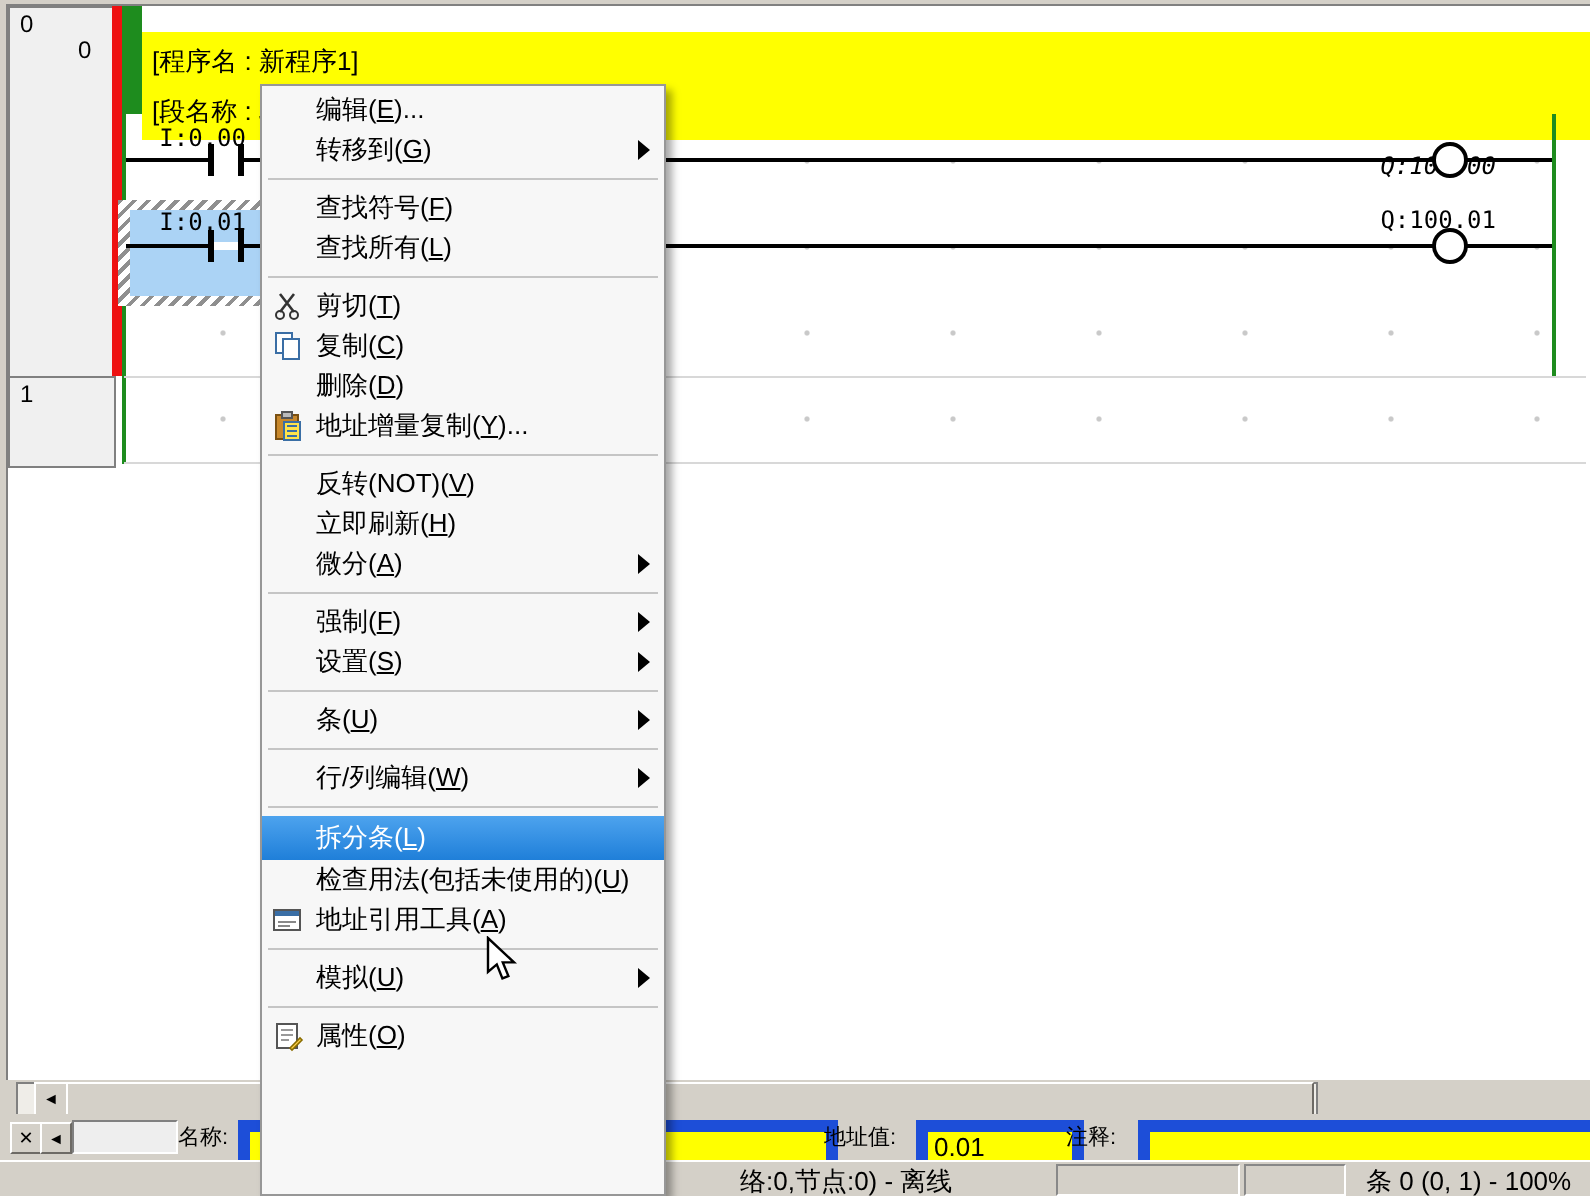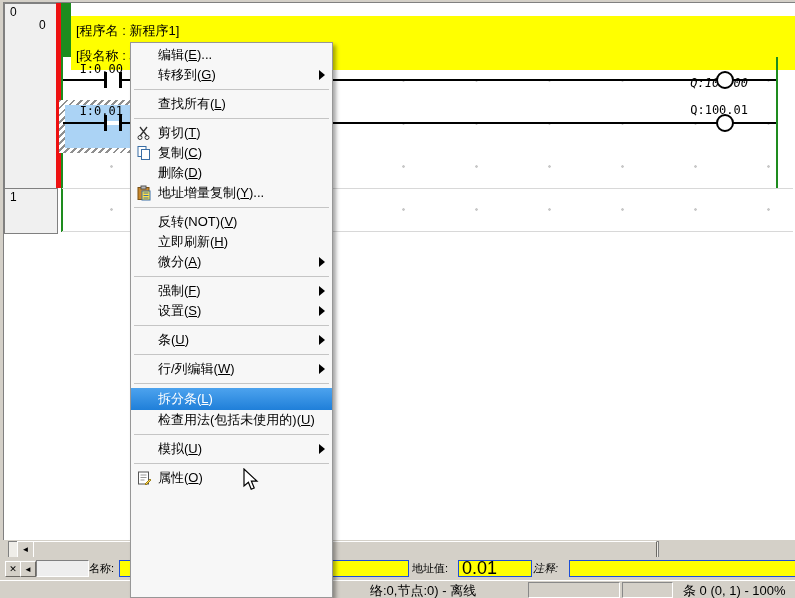--- a/index.html
+++ b/index.html
@@ -28,21 +28,21 @@
   .selection{background:repeating-linear-gradient(135deg,#8f8f8f 0 2px,#ffffff 2px 5px);}
   .selection-inner{position:absolute;left:6px;top:5px;right:0;bottom:5px;background:#abd3f5;}
 
   
   .btn3d{background:#d4d0c8;border:1px solid;border-color:#ffffff #6d6a65 #6d6a65 #ffffff;color:#000;
          display:flex;align-items:center;justify-content:center;font-size:8px;}
   .thumb{background:#d4d0c8;border:1px solid;border-color:#ffffff #6d6a65 #6d6a65 #ffffff;}
   .track{background:#efede8;}
   .inset{background:#eeeeee;border:1px solid;border-color:#808080 #ffffff #ffffff #808080;}
   .flabel{font-size:11px;color:#000;white-space:nowrap;}
-  .yfield{background:#ffff00;border:1px solid #1d4ed8;font-size:18px;color:#000;line-height:15px;padding-left:3px;white-space:nowrap;overflow:hidden;}
+  .yfield{background:#ffff00;border:6px solid #1d4ed8;font-size:13px;color:#000;line-height:15px;padding-left:3px;white-space:nowrap;overflow:hidden;}
   .statusbar{background:#d4d0c8;border-top:1px solid #ffffff;font-size:13px;color:#000;}
   .scell{border:1px solid;border-color:#888 #ffffff #ffffff #888;}
 
   
   .context-menu{left:130px;top:42px;width:203px;height:556px;background:#f7f7f7;border:1px solid #979797;
     box-shadow:3px 3px 4px rgba(0,0,0,.35);padding-top:2px;box-sizing:border-box;z-index:10;overflow:hidden;}
   .menu-item{height:20px;display:flex;align-items:center;font-size:13px;color:#000;position:relative;padding-left:27px;white-space:nowrap;}
   .menu-item .mi-icon{position:absolute;left:5px;top:2px;width:16px;height:16px;}
   .menu-item.disabled{color:#9a9a9a;}
   .menu-item.hl{height:22px;background:linear-gradient(#4da3ee,#1f7fd9);color:#fff;}
@@ -119,41 +119,44 @@
         <span>✕</span>
       </div>
     <div class="abs btn3d" style="left:20px;top:4px;width:14px;height:14px;">
         <span>◄</span>
       </div>
     <div class="abs inset" style="left:36px;top:3px;width:51px;height:15px;"></div>
     <div class="abs flabel" style="left:89px;top:4px;">名称:</div>
     <div class="abs yfield" style="left:119px;top:3px;width:285px;height:15px;"></div>
     <div class="abs flabel" style="left:412px;top:4px;">地址值:</div>
     <div class="abs yfield" style="left:458px;top:3px;width:69px;height:15px;">0.01</div>
-    <div class="abs flabel" style="left:533px;top:4px;font-style:italic;">注释:</div>
+    <div class="abs flabel" style="left:533px;top:4px;">注释:</div>
     <div class="abs yfield" style="left:569px;top:3px;width:224px;height:15px;"></div>
   </div>
 
   <div class="abs statusbar" style="left:0;top:580px;width:795px;height:18px;">
     <div class="abs" style="left:370px;top:1px;">络:0,节点:0) - 离线</div>
     <div class="abs scell" style="left:528px;top:1px;width:90px;height:14px;"></div>
     <div class="abs scell" style="left:622px;top:1px;width:49px;height:14px;"></div>
     <div class="abs" style="left:683px;top:1px;">条 0 (0, 1) - 100%</div>
   </div>
 
   <div class="abs context-menu" id="ctx-menu">
       <div class="menu-item">
         <span class="menu-label">编辑(<u>E</u>)...</span>
       </div>
       <div class="menu-item">
         <span class="menu-label">转移到(<u>G</u>)</span>
         <span class="sub-arrow"></span>
       </div>
       <div class="menu-sep"></div>
       <div class="menu-item">
+        <span class="menu-label">查找符号(<u>F</u>)</span>
+      </div>
+      <div class="menu-item">
         <span class="menu-label">查找所有(<u>L</u>)</span>
       </div>
       <div class="menu-sep"></div>
       <div class="menu-item">
         <span class="mi-icon"><svg width="16" height="16" viewBox="0 0 16 16">
             <path d="M4 2 L11 11 M11 2 L4 11" stroke="#333" stroke-width="1.3" fill="none"></path>
             <circle cx="4" cy="12.5" r="2" stroke="#333" fill="none"></circle>
             <circle cx="11" cy="12.5" r="2" stroke="#333" fill="none"></circle>
           </svg></span>
         <span class="menu-label">剪切(<u>T</u>)</span>
@@ -207,20 +210,28 @@
         <span class="menu-label">行/列编辑(<u>W</u>)</span>
         <span class="sub-arrow"></span>
       </div>
       <div class="menu-sep"></div>
       <div class="menu-item hl">
         <span class="menu-label">拆分条(<u>L</u>)</span>
       </div>
       <div class="menu-item">
         <span class="menu-label">检查用法(包括未使用的)(<u>U</u>)</span>
       </div>
+      <div class="menu-item">
+        <span class="mi-icon"><svg width="16" height="16" viewBox="0 0 16 16">
+            <rect x="1" y="3" width="13" height="10" fill="#fff" stroke="#555"></rect>
+            <rect x="1.5" y="3.5" width="12" height="2.5" fill="#3a6ea5"></rect>
+            <path d="M3 9 h9 M3 11 h6" stroke="#888" fill="none"></path>
+          </svg></span>
+        <span class="menu-label">地址引用工具(<u>A</u>)</span>
+      </div>
       <div class="menu-sep"></div>
       <div class="menu-item">
         <span class="menu-label">模拟(<u>U</u>)</span>
         <span class="sub-arrow"></span>
       </div>
       <div class="menu-sep"></div>
       <div class="menu-item">
         <span class="mi-icon"><svg width="16" height="16" viewBox="0 0 16 16">
             <rect x="2.5" y="2" width="10" height="12" fill="#fff" stroke="#555"></rect>
             <path d="M4.5 5 h6 M4.5 7.5 h6 M4.5 10 h4" stroke="#999" fill="none"></path>

